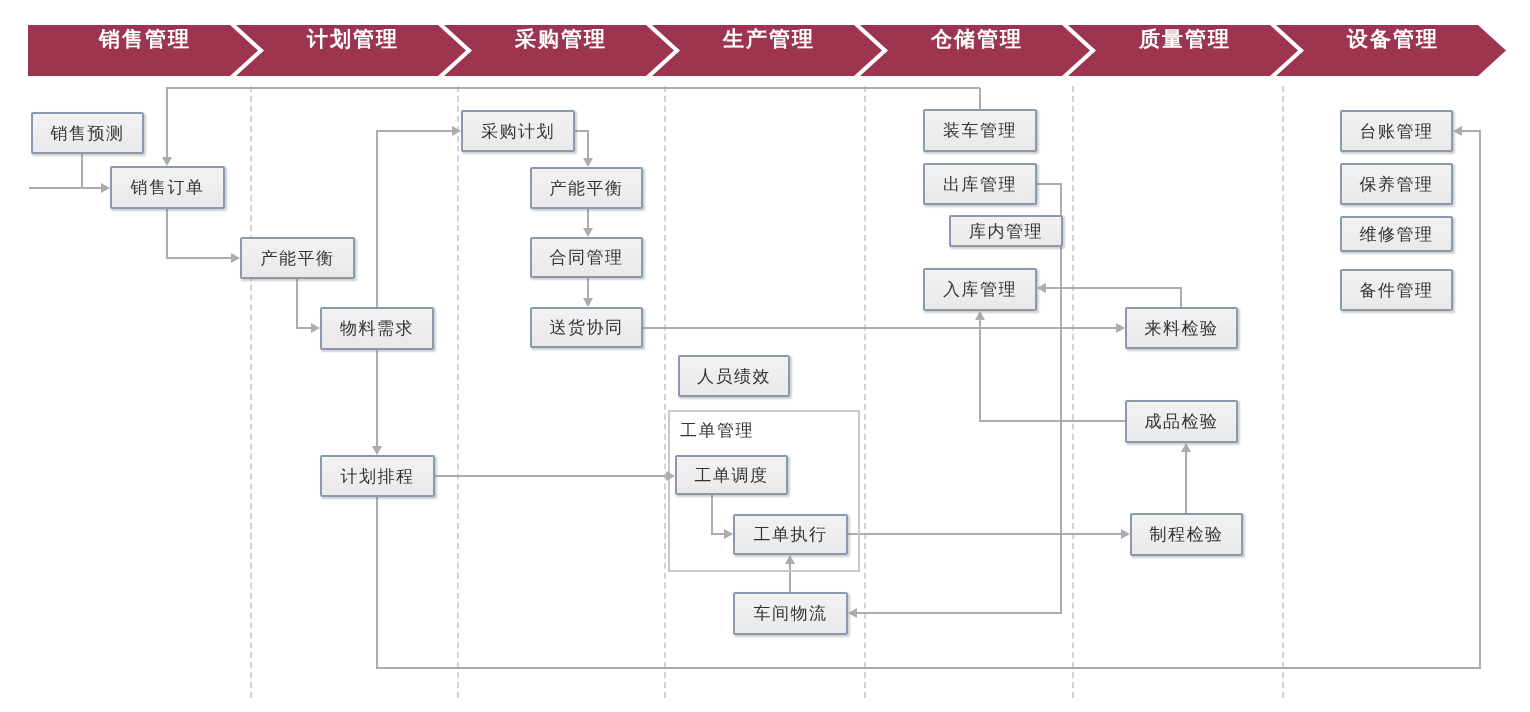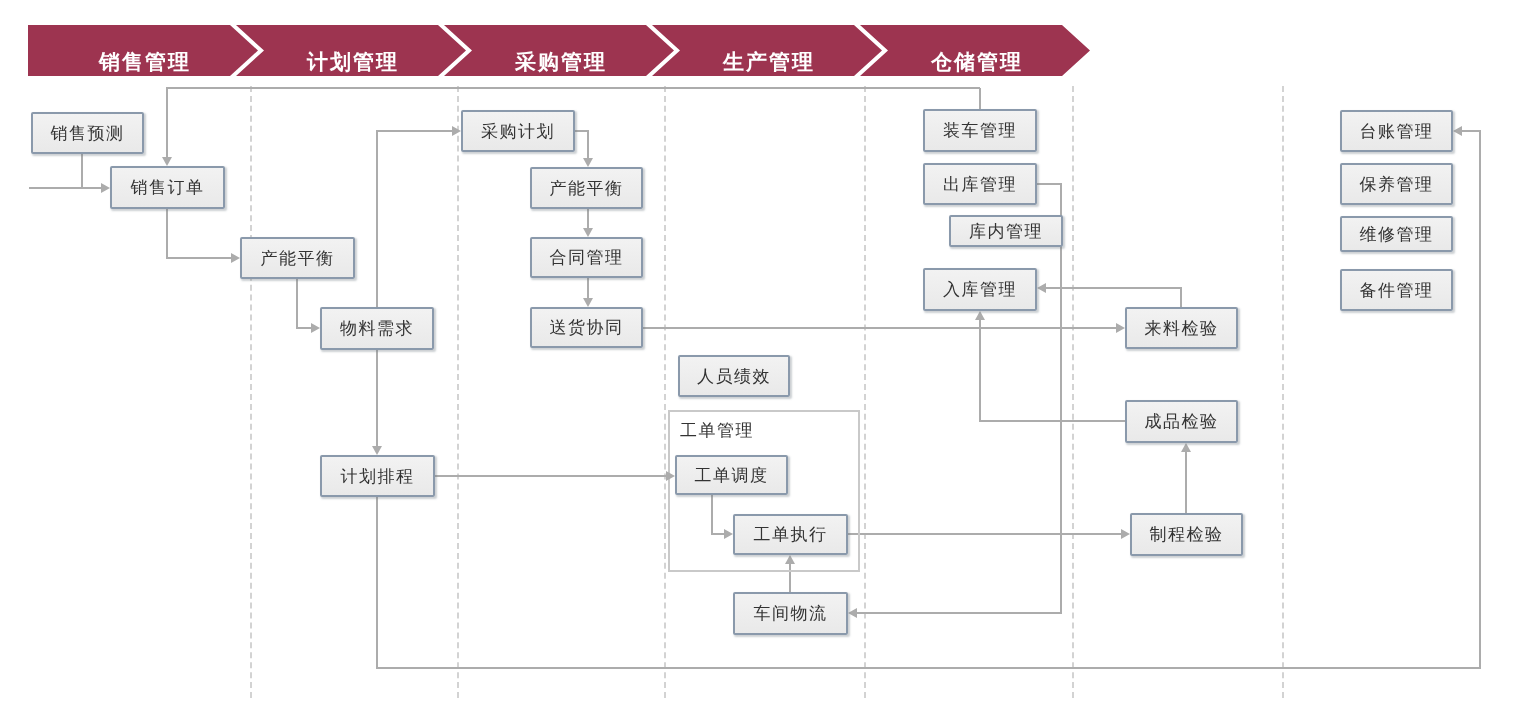--- a/index.html
+++ b/index.html
@@ -11,21 +11,21 @@
     --dash:#D3D3D3;
     --group-border:#C9C9C9;
     --ink:#333333;
   }
   html,body{margin:0;padding:0;background:#ffffff;}
   body{font-family:"Liberation Sans","DejaVu Sans",sans-serif;}
   #canvas{position:relative;width:1530px;height:712px;background:#ffffff;overflow:hidden;}
 
   
   .chev{position:absolute;top:25px;height:51px;width:230px;background:var(--chev);
-        display:flex;align-items:flex-end;justify-content:center;
+        display:flex;align-items:flex-start;justify-content:center;
         color:#ffffff;font-size:21px;font-weight:bold;letter-spacing:2px;}
   .chev.first{clip-path:polygon(0 0,calc(100% - 28px) 0,100% 50%,calc(100% - 28px) 100%,0 100%);}
   .chev.notch{clip-path:polygon(0 0,calc(100% - 28px) 0,100% 50%,calc(100% - 28px) 100%,0 100%,28px 50%);}
   .chev .lbl{transform:translateX(2px);}
 
   
   .sep{position:absolute;top:86px;height:612px;width:0;border-left:2px dashed var(--dash);}
 
   
   .node{position:absolute;box-sizing:border-box;
@@ -62,20 +62,26 @@
       <span class="lbl">计划管理</span>
     </div>
   <div class="chev notch" style="left:444px">
       <span class="lbl">采购管理</span>
     </div>
   <div class="chev notch" style="left:652px">
       <span class="lbl">生产管理</span>
     </div>
   <div class="chev notch" style="left:860px">
       <span class="lbl">仓储管理</span>
+    </div>
+  <div class="chev notch" style="left:1068px">
+      <span class="lbl">质量管理</span>
+    </div>
+  <div class="chev notch" style="left:1276px">
+      <span class="lbl">设备管理</span>
     </div>
 
   <div class="sep" style="left:250px"></div>
   <div class="sep" style="left:457px"></div>
   <div class="sep" style="left:664px"></div>
   <div class="sep" style="left:864px"></div>
   <div class="sep" style="left:1072px"></div>
   <div class="sep" style="left:1282px"></div>
 
   <div>

